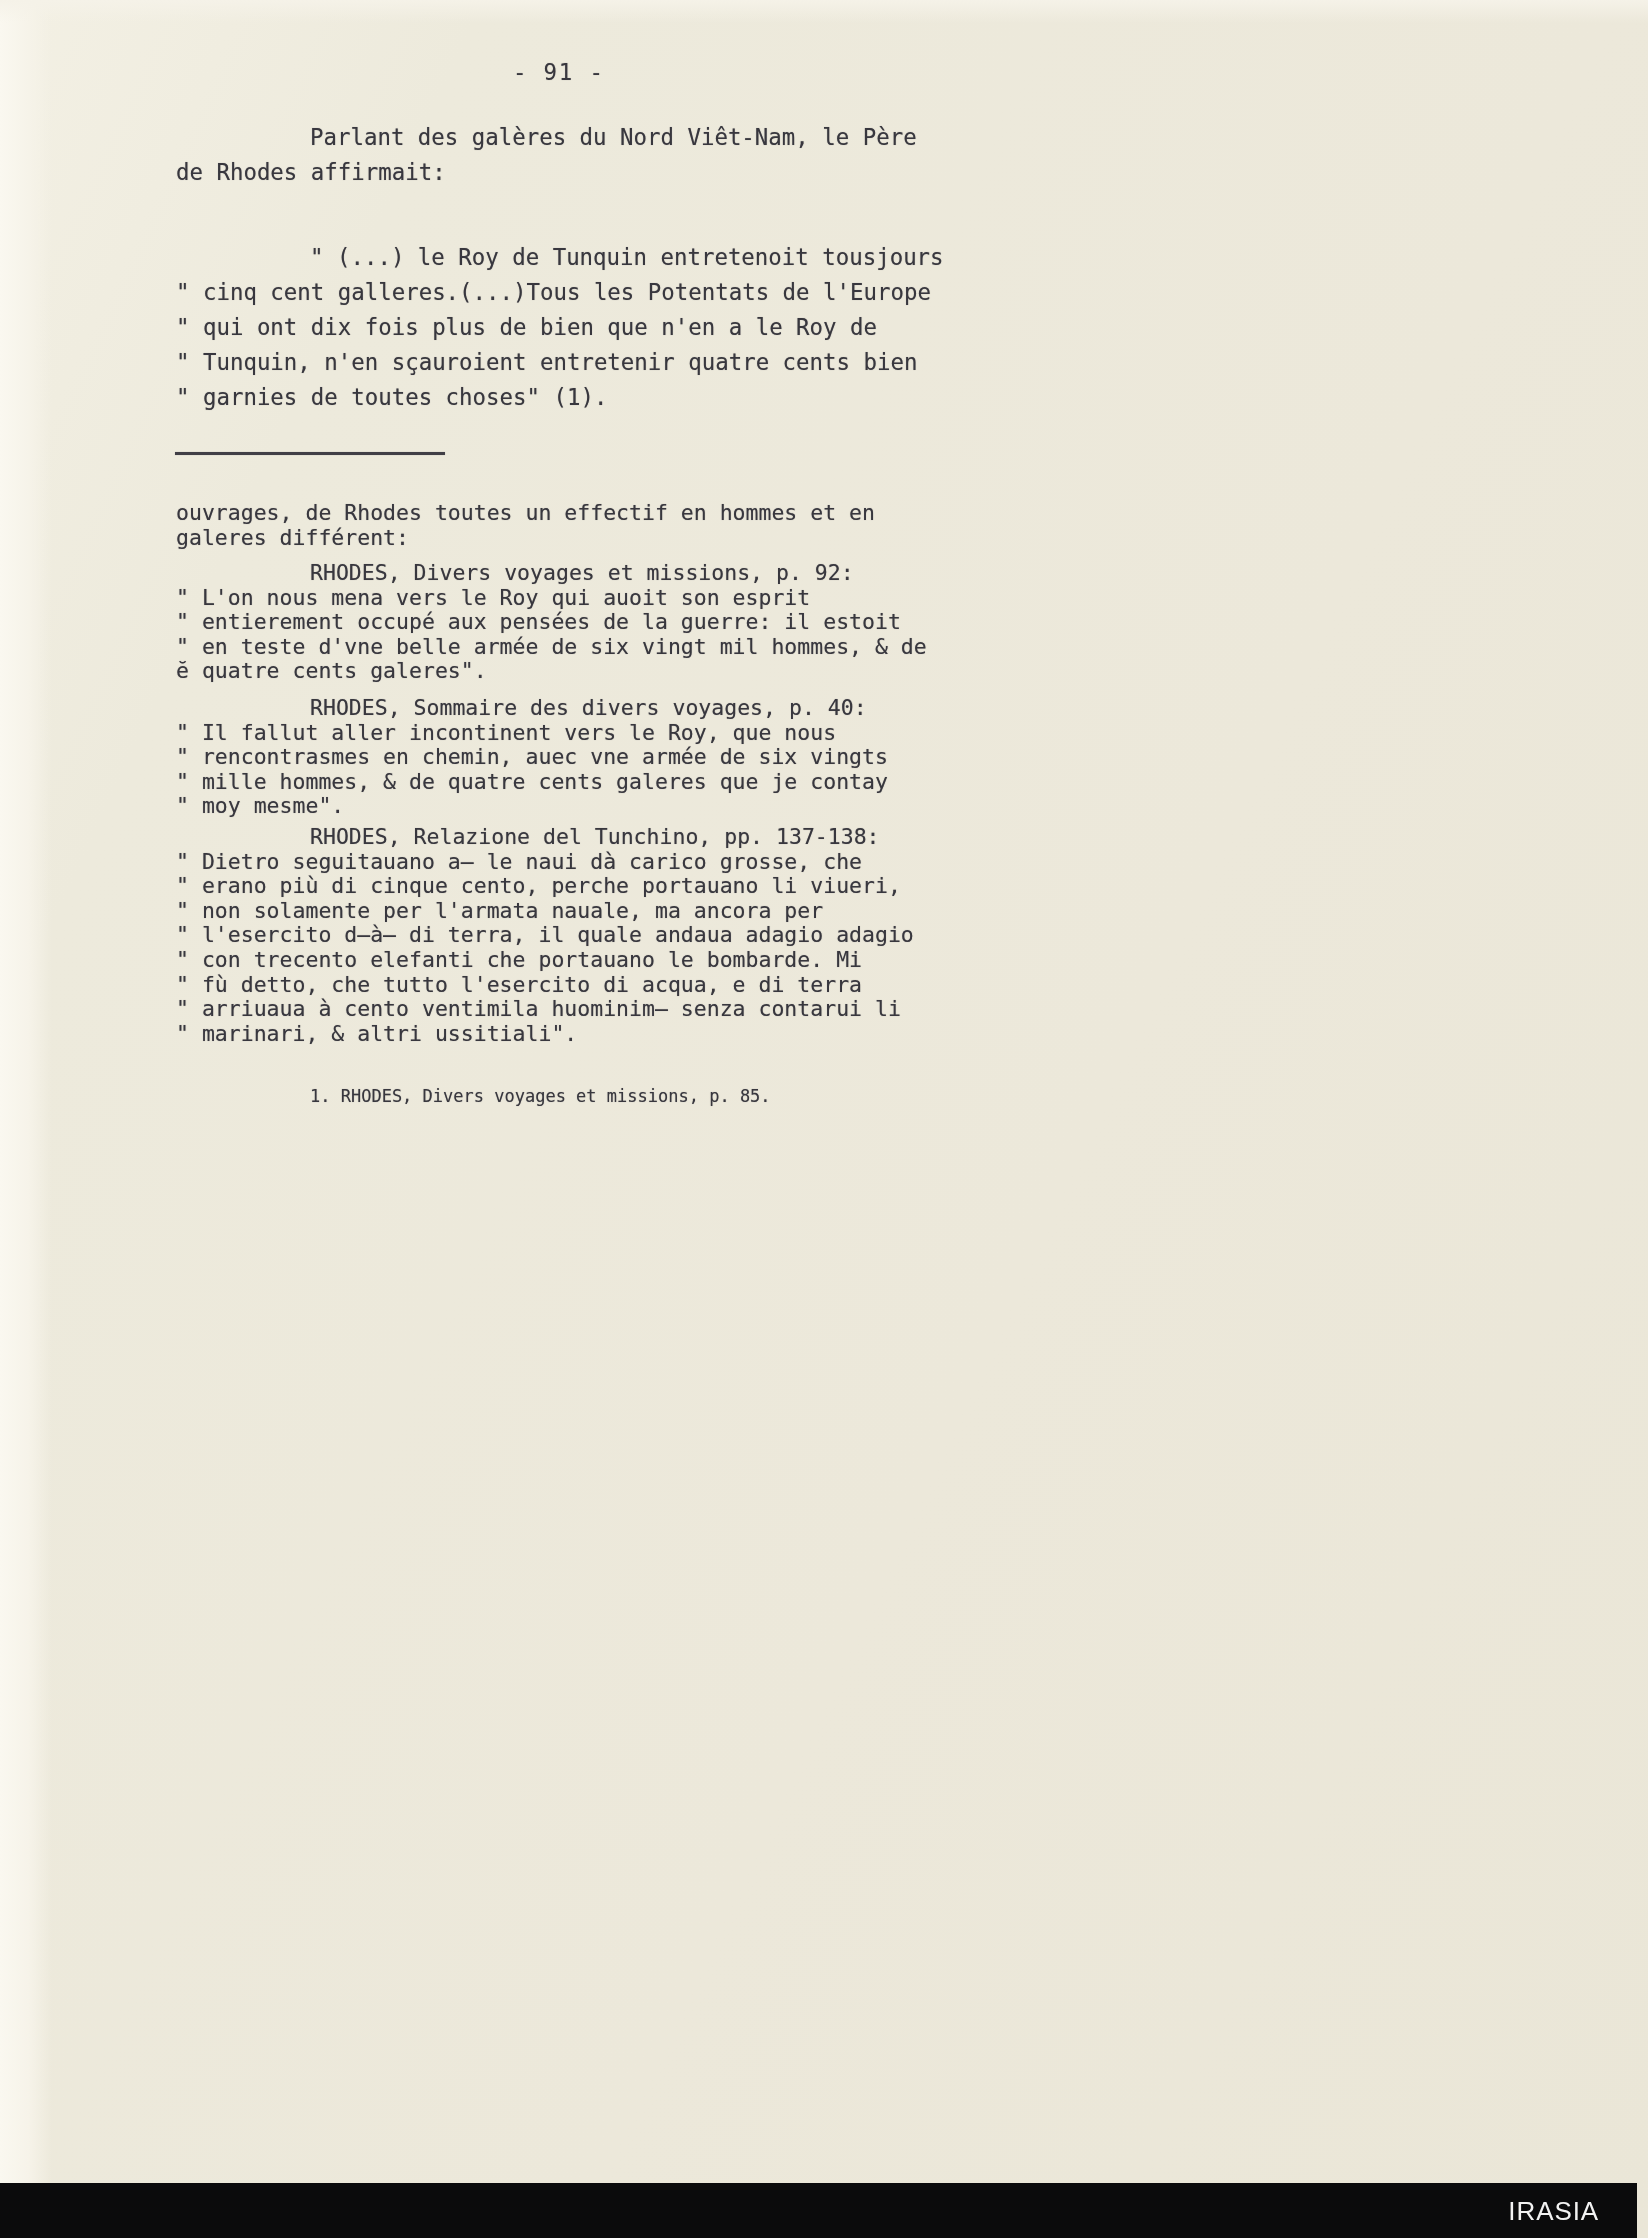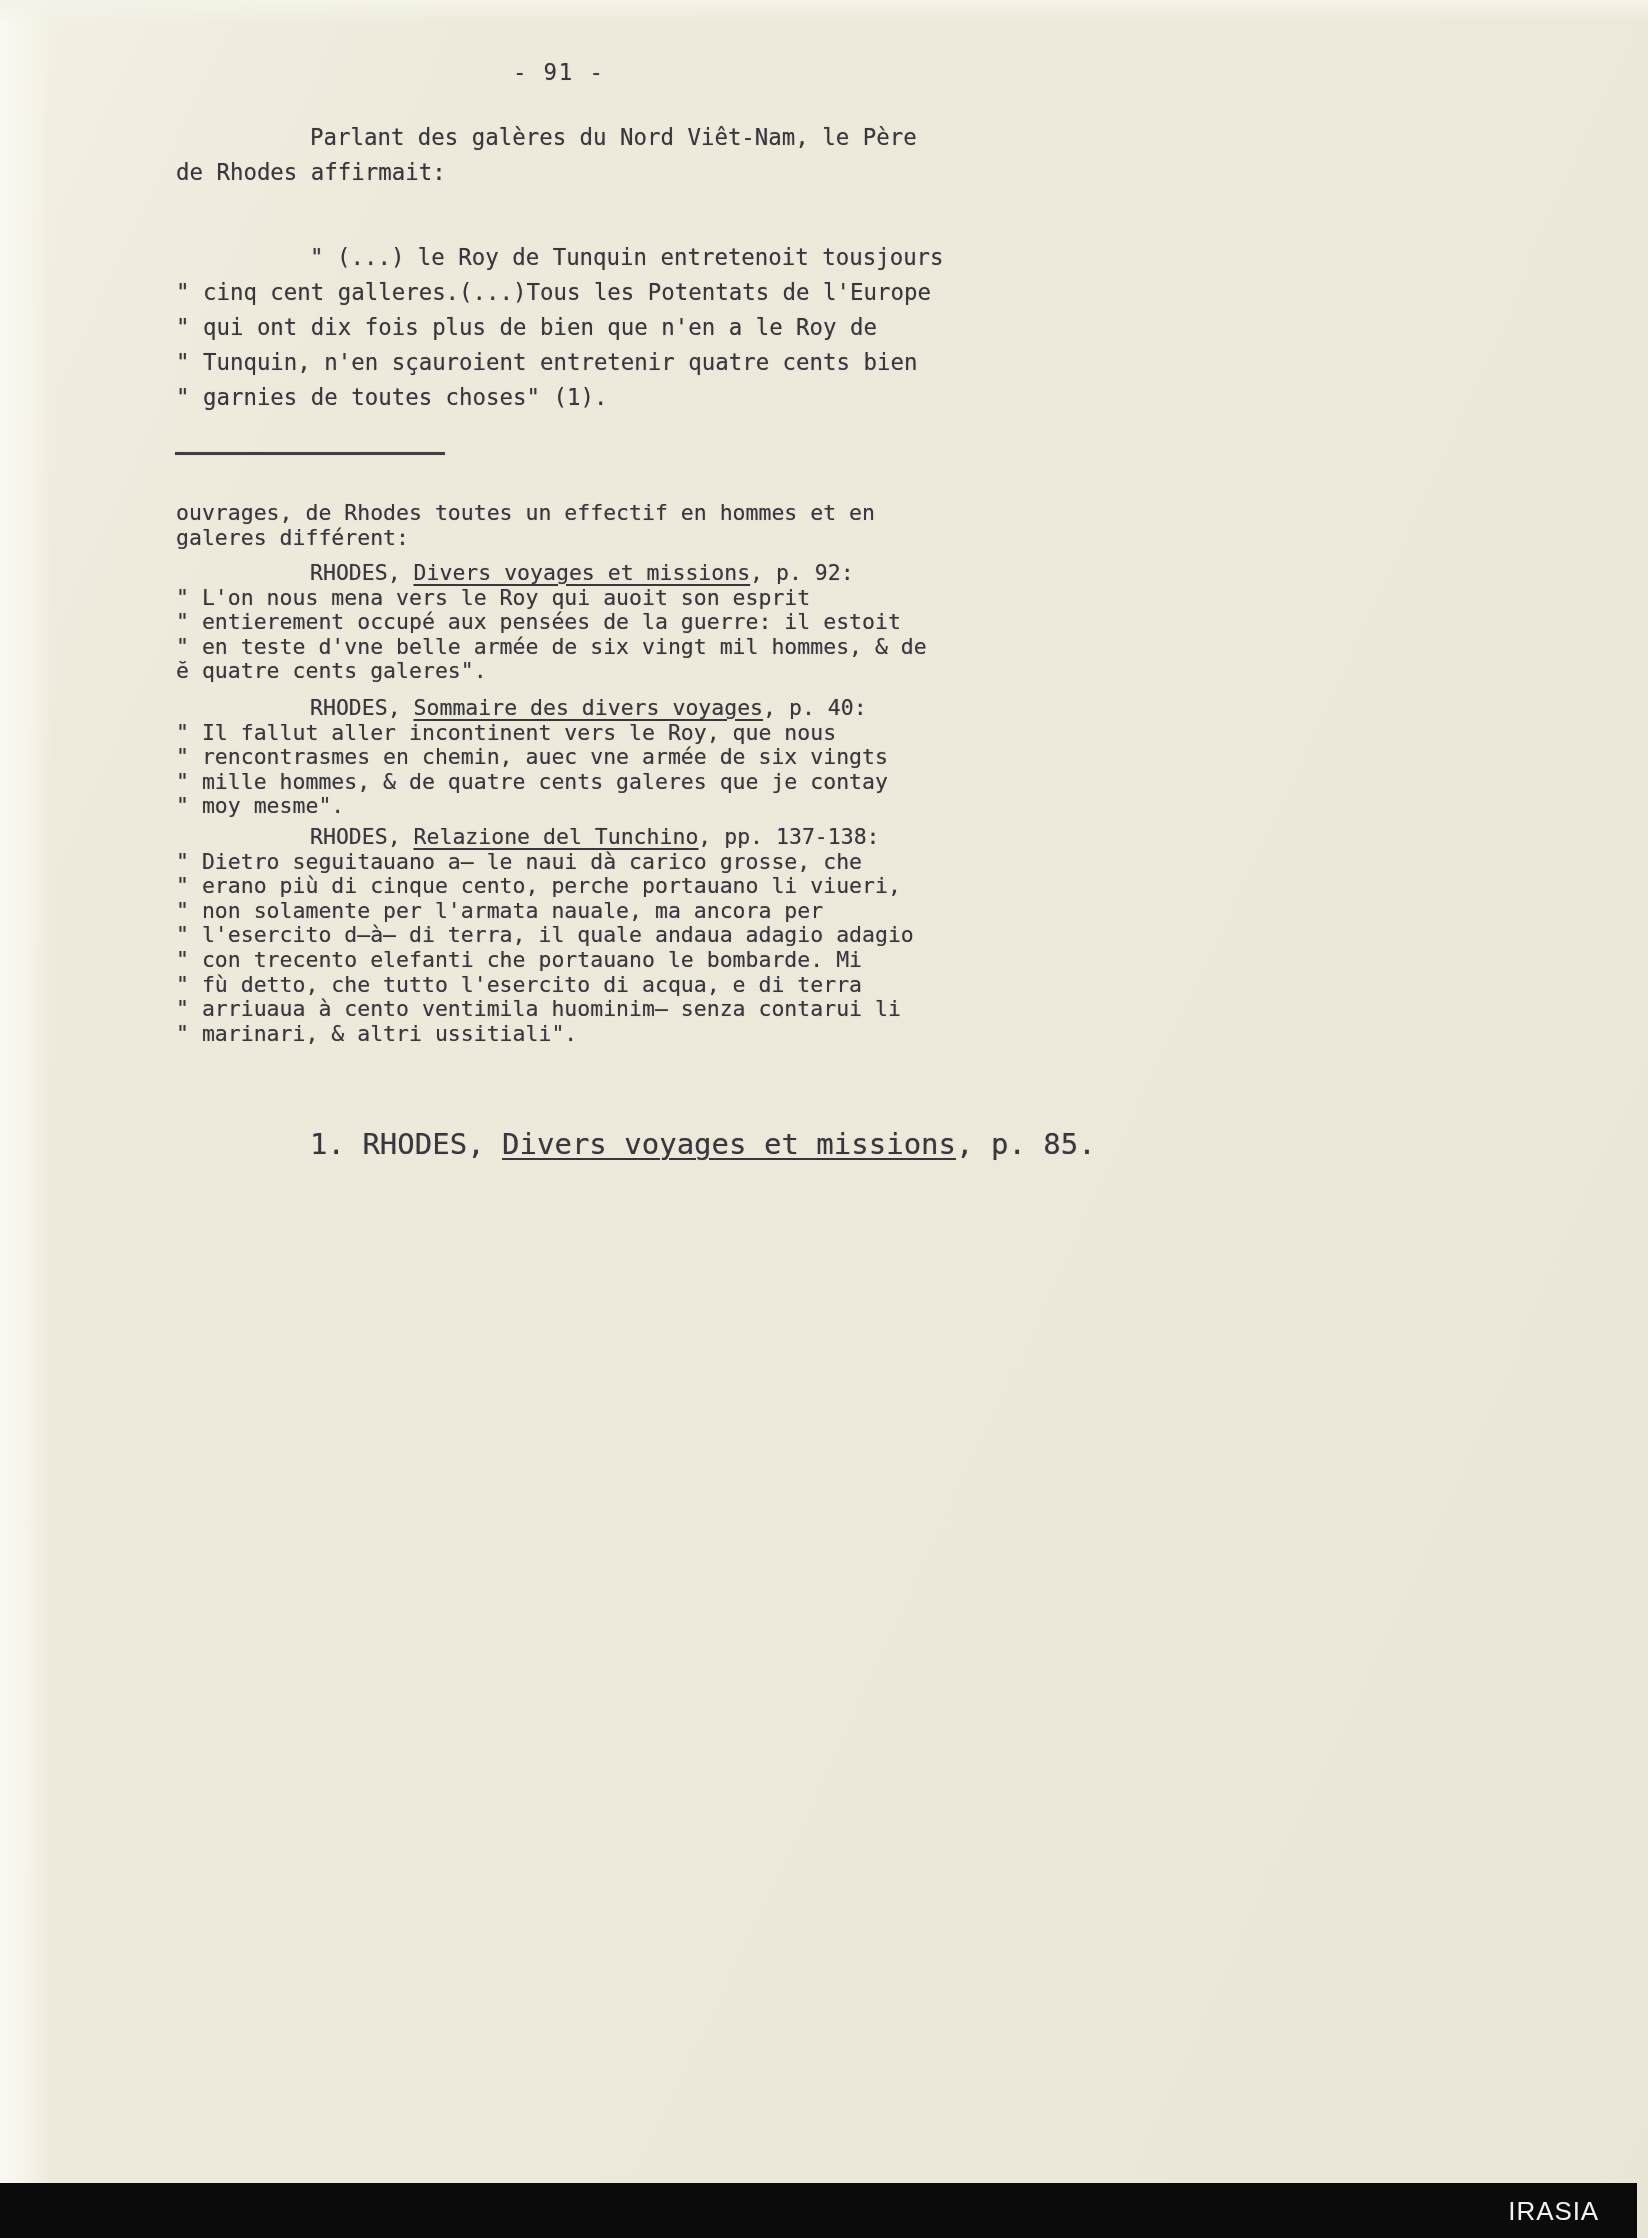--- a/index.html
+++ b/index.html
@@ -82,31 +82,29 @@
     left: 176px;
     font-size: 21.5px;
     line-height: 24.6px;
   }
   .entry1 { top: 561px; }
   .entry2 { top: 696px; }
   .entry3 { top: 825px; }
   .indent2 { padding-left: 134px; }
 
   .u {
-    text-decoration: underline;
     text-decoration-thickness: 1.8px;
     text-underline-offset: 3.6px;
   }
 
   .footnote {
     top: 1084px;
     left: 176px;
-    font-size: 29px;
+    font-size: 17px;
     line-height: 25px;
-    margin-top: 48px;
   }
 
   .bottom-bar {
     position: absolute;
     left: 0;
     top: 2183px;
     width: 1637px;
     height: 56px;
     background: #0b0b0c;
   }

